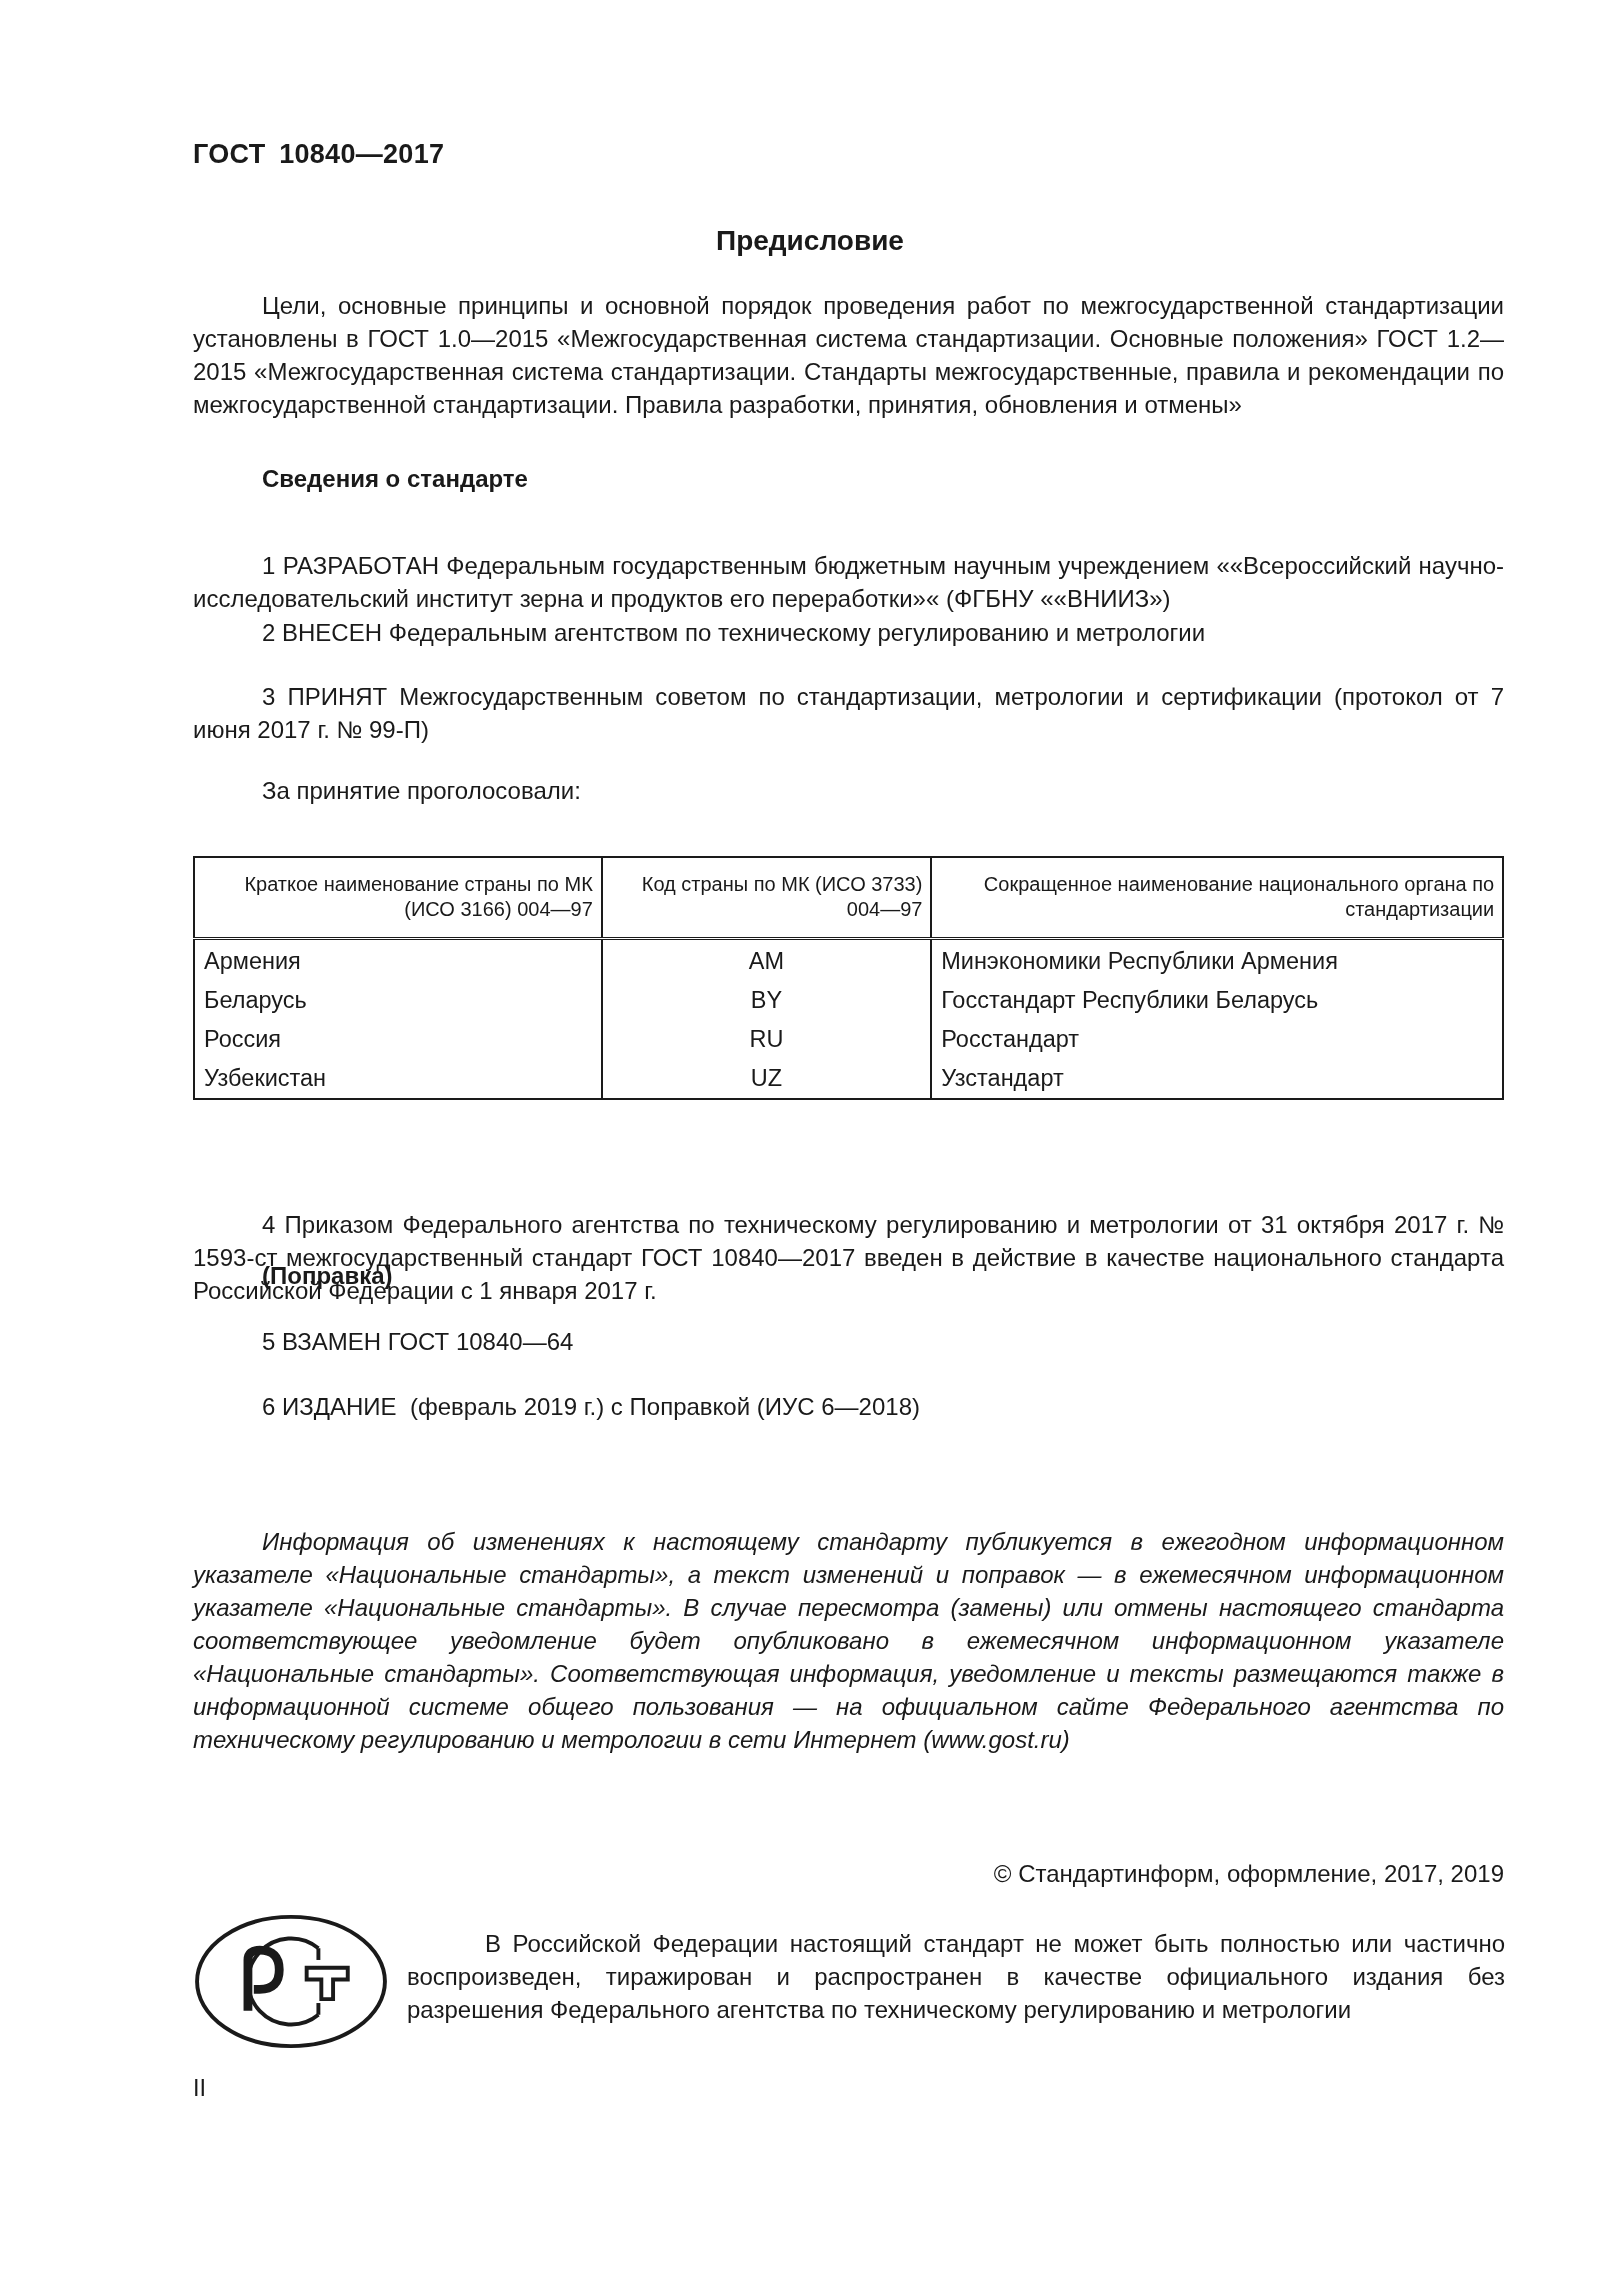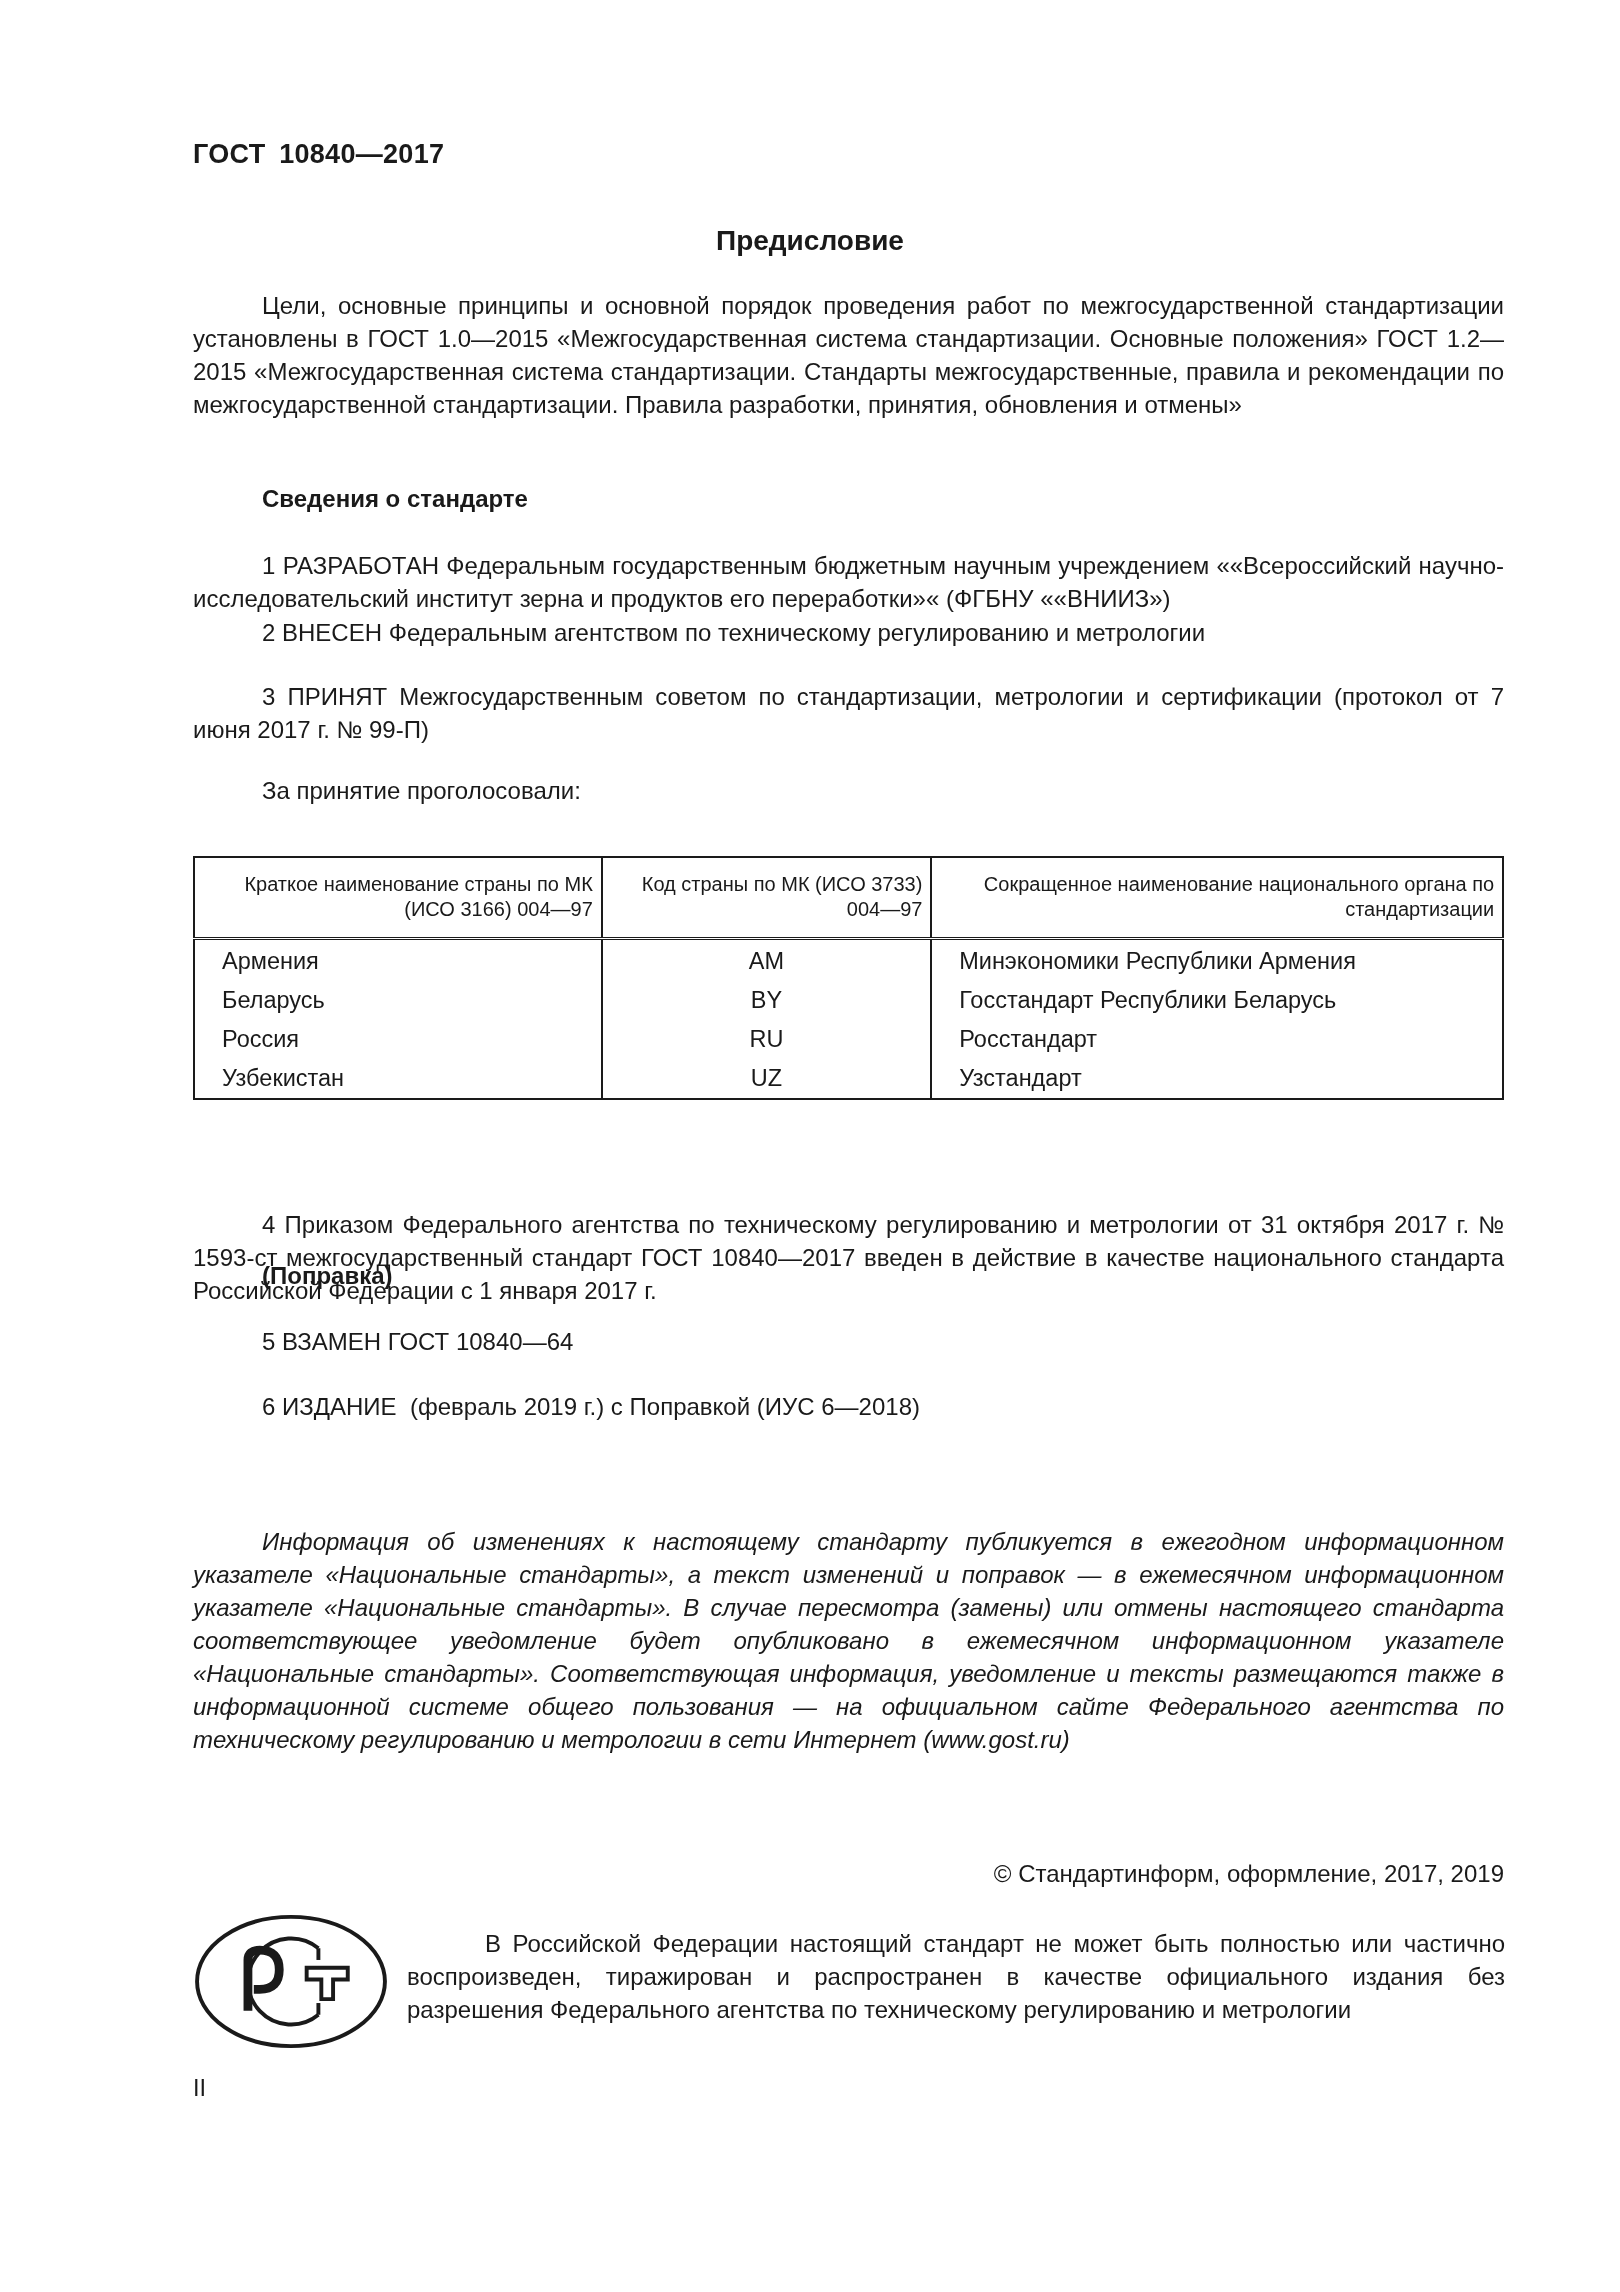--- a/index.html
+++ b/index.html
@@ -23,42 +23,42 @@
       border: 2.5px solid #1a1a1a;
     }
     table.vote th {
       font-weight: normal; font-size: 20px; line-height: 25.5px;
       padding: 11.8px 7.8px 11.8px 7.8px; text-align: right; vertical-align: middle;
       border-left: 2px solid #1a1a1a; border-right: 2px solid #1a1a1a;
       border-bottom: 3.9px double #1a1a1a;
       height: 55px;
     }
     table.vote td {
-      padding: 0 27px; height: 39px; line-height: 39px;
+      padding: 0 9px; height: 39px; line-height: 39px;
       border-left: 2px solid #1a1a1a; border-right: 2px solid #1a1a1a;
     }
     table.vote tr.first td { padding-top: 2px; }
     table.vote td.code { text-align: center; }
     .col1 { width: 390px; }
     .col2 { width: 312px; }
     .copyright { right: 116px; top: 1860px; font-size: 24px; }
     .logo { left: 193px; top: 1913px; width: 196px; height: 137px; }
     .footer-text { left: 407px; top: 1927px; width: 1098px; font-size: 24px; line-height: 33px; text-align: justify; text-indent: 78px; margin: 0; }
     .page-num { left: 193px; top: 2075px; font-size: 23.5px; }
   </style>
 </head>
 <body>
 
 <div class="abs doc-code">ГОСТ 10840—2017</div>
 
 <div class="abs title">Предисловие</div>
 
 <p class="abs para" style="top:289px;">Цели, основные принципы и основной порядок проведения работ по межгосударственной стандартизации установлены в ГОСТ 1.0—2015 «Межгосударственная система стандартизации. Основные положения» ГОСТ 1.2—2015 «Межгосударственная система стандартизации. Стандарты межгосударственные, правила и рекомендации по межгосударственной стандартизации. Правила разработки, принятия, обновления и отмены»</p>
 
-<div class="abs sub-heading" style="top:485px;text-align:right;">Сведения о стандарте</div>
+<div class="abs sub-heading" style="top:465px;text-align:right;">Сведения о стандарте</div>
 
 <p class="abs para" style="top:549px;">1 РАЗРАБОТАН Федеральным государственным бюджетным научным учреждением ««Всероссийский научно-исследовательский институт зерна и продуктов его переработки»« (ФГБНУ ««ВНИИЗ»)</p>
 <p class="abs para" style="top:616px;">2 ВНЕСЕН Федеральным агентством по техническому регулированию и метрологии</p>
 <p class="abs para" style="top:680px;">3 ПРИНЯТ Межгосударственным советом по стандартизации, метрологии и сертификации (протокол от 7 июня 2017 г. № 99-П)</p>
 <p class="abs para" style="top:774px;">За принятие проголосовали:</p>
 
 <table class="vote">
   <thead>
     <tr>
       <th class="col1">Краткое наименование страны по МК (ИСО 3166) 004—97</th>

